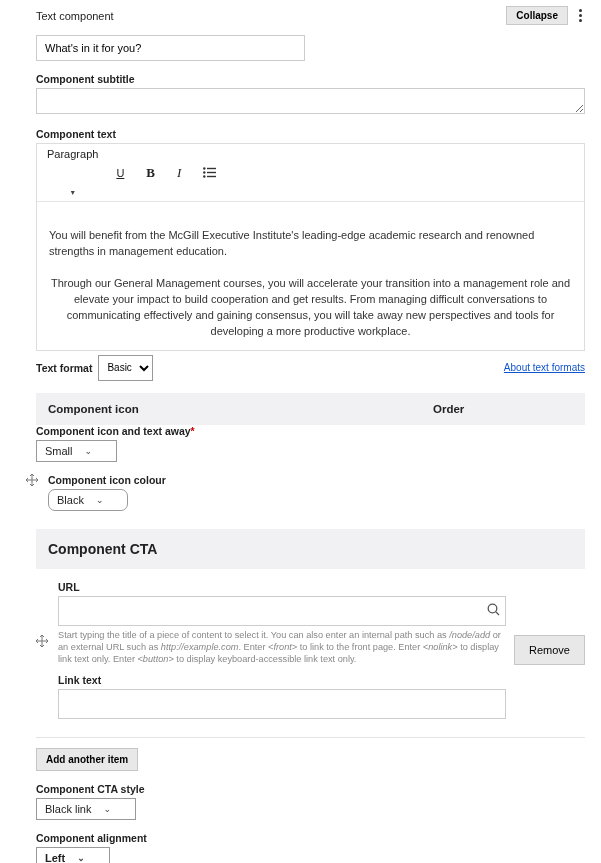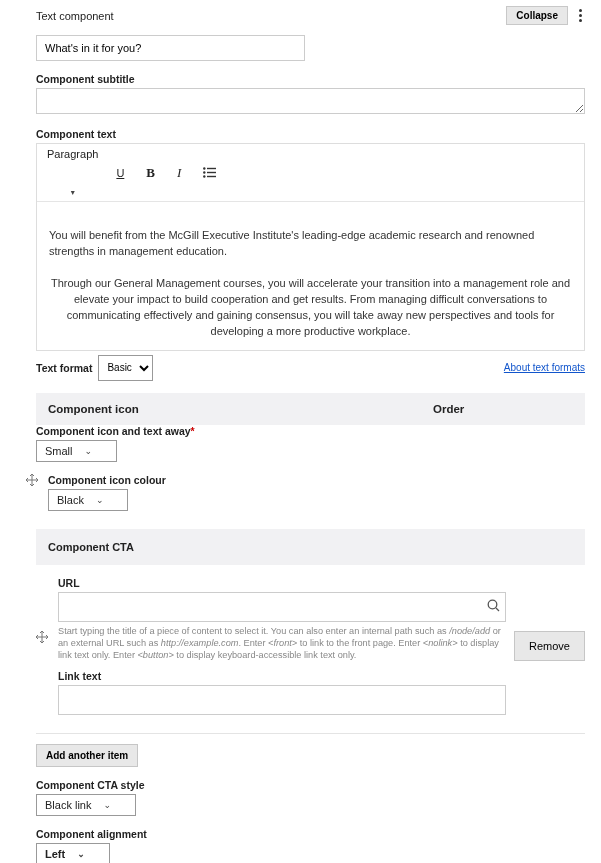--- a/index.html
+++ b/index.html
@@ -115,21 +115,21 @@
   .drag-handle {
     position: absolute;
     left: -22px;
     top: 0;
     cursor: move;
     color: #777;
   }
   .drag-handle svg { display:block; }
   .rel { position: relative; margin-left: 12px; }
 
-  .cta-band { background:#f1f1f3; padding:12px 12px; font-size:11px; font-weight:bold; margin-top:18px; margin-bottom:12px; }
+  .cta-band { background:#f1f1f3; padding:12px 12px; font-size:14px; font-weight:bold; margin-top:18px; margin-bottom:12px; }
 
   .cta-block { display:flex; align-items:flex-start; gap:8px; position:relative; padding-left:22px; }
   .cta-fields { flex:1; }
   .remove-btn {
     background:#e8e8e8;
     border:1px solid #c6c6c6;
     padding:8px 14px;
     font-size:11px;
     cursor:pointer;
     align-self:center;
@@ -229,21 +229,21 @@
     </div>
   </div>
 
   <div class="section rel">
     <div class="drag-handle">
       <svg width="12" height="12" viewBox="0 0 12 12" stroke="#777" stroke-width="1" fill="none">
         <path d="M6 0 L6 12 M0 6 L12 6 M6 0 L4 2 M6 0 L8 2 M6 12 L4 10 M6 12 L8 10 M0 6 L2 4 M0 6 L2 8 M12 6 L10 4 M12 6 L10 8"></path>
       </svg>
     </div>
     <span class="label">Component icon colour</span>
-    <div class="styled-dd" style="min-width:68px;">
+    <div class="styled-dd" style="min-width:68px;border-radius:7px;">
       <span>Black</span>
       <span class="chev">⌄</span>
     </div>
   </div>
 
   <div class="cta-band">Component CTA</div>
 
   <div class="cta-block">
     <div class="drag-handle" style="left:0; top:54px;">
       <svg width="12" height="12" viewBox="0 0 12 12" stroke="#777" stroke-width="1" fill="none">

